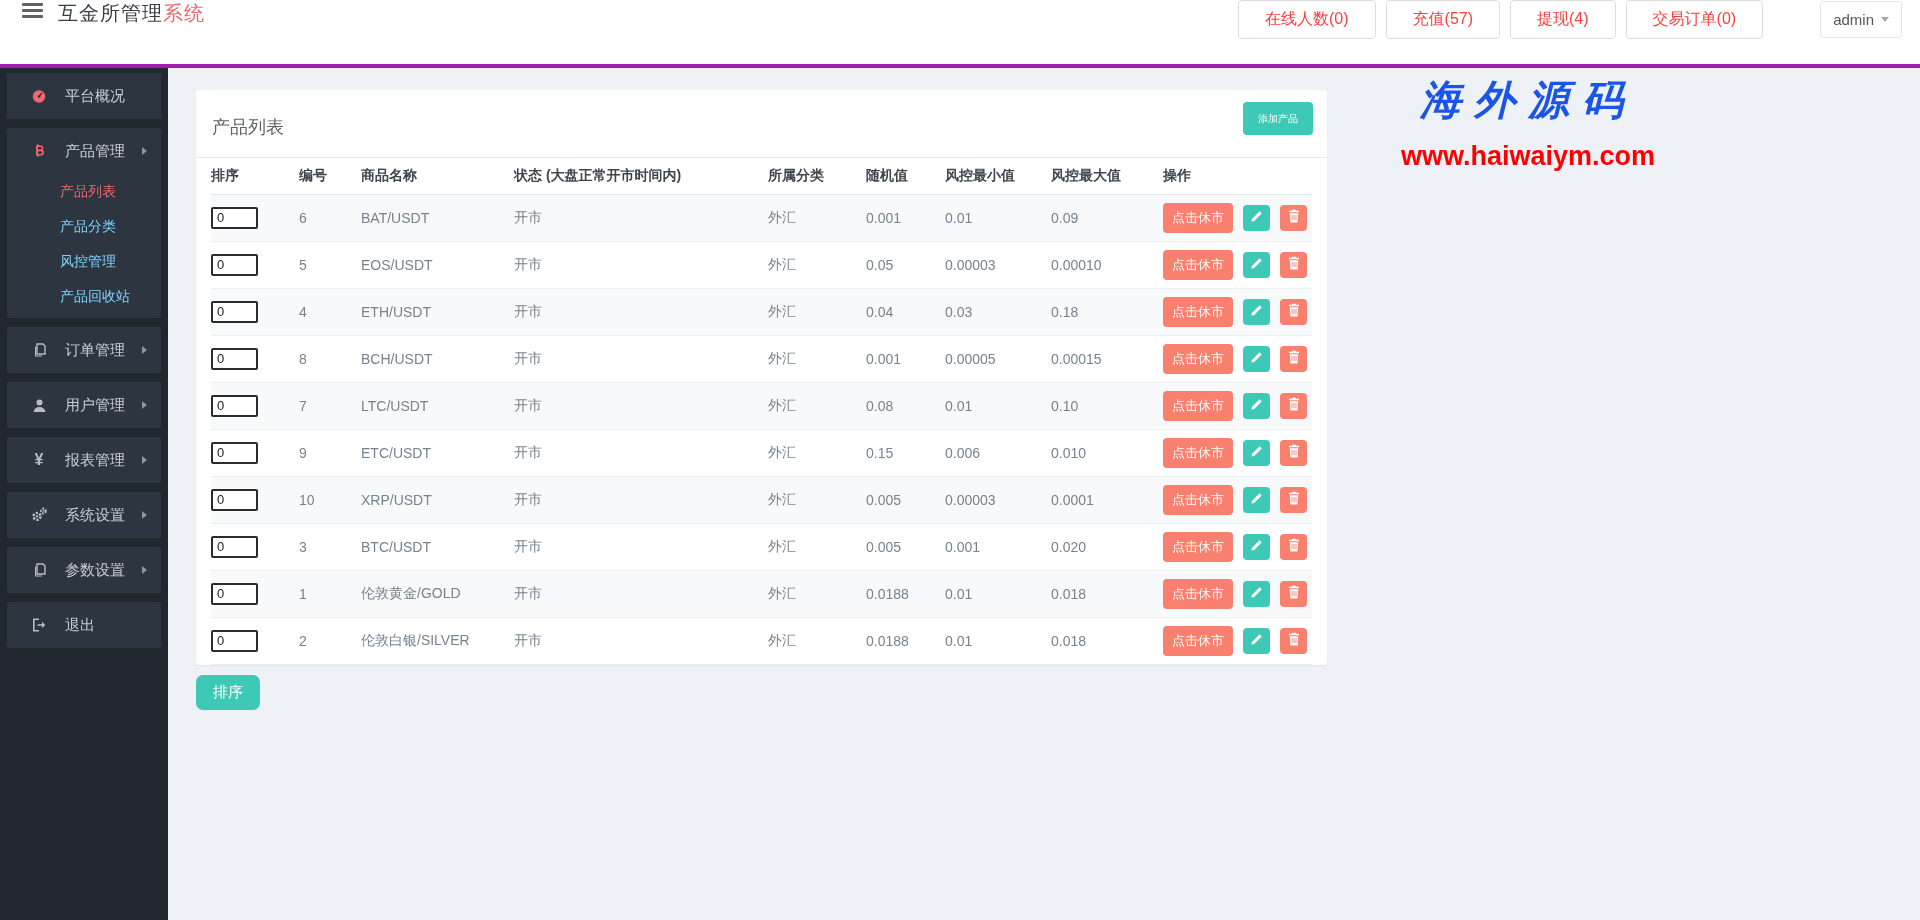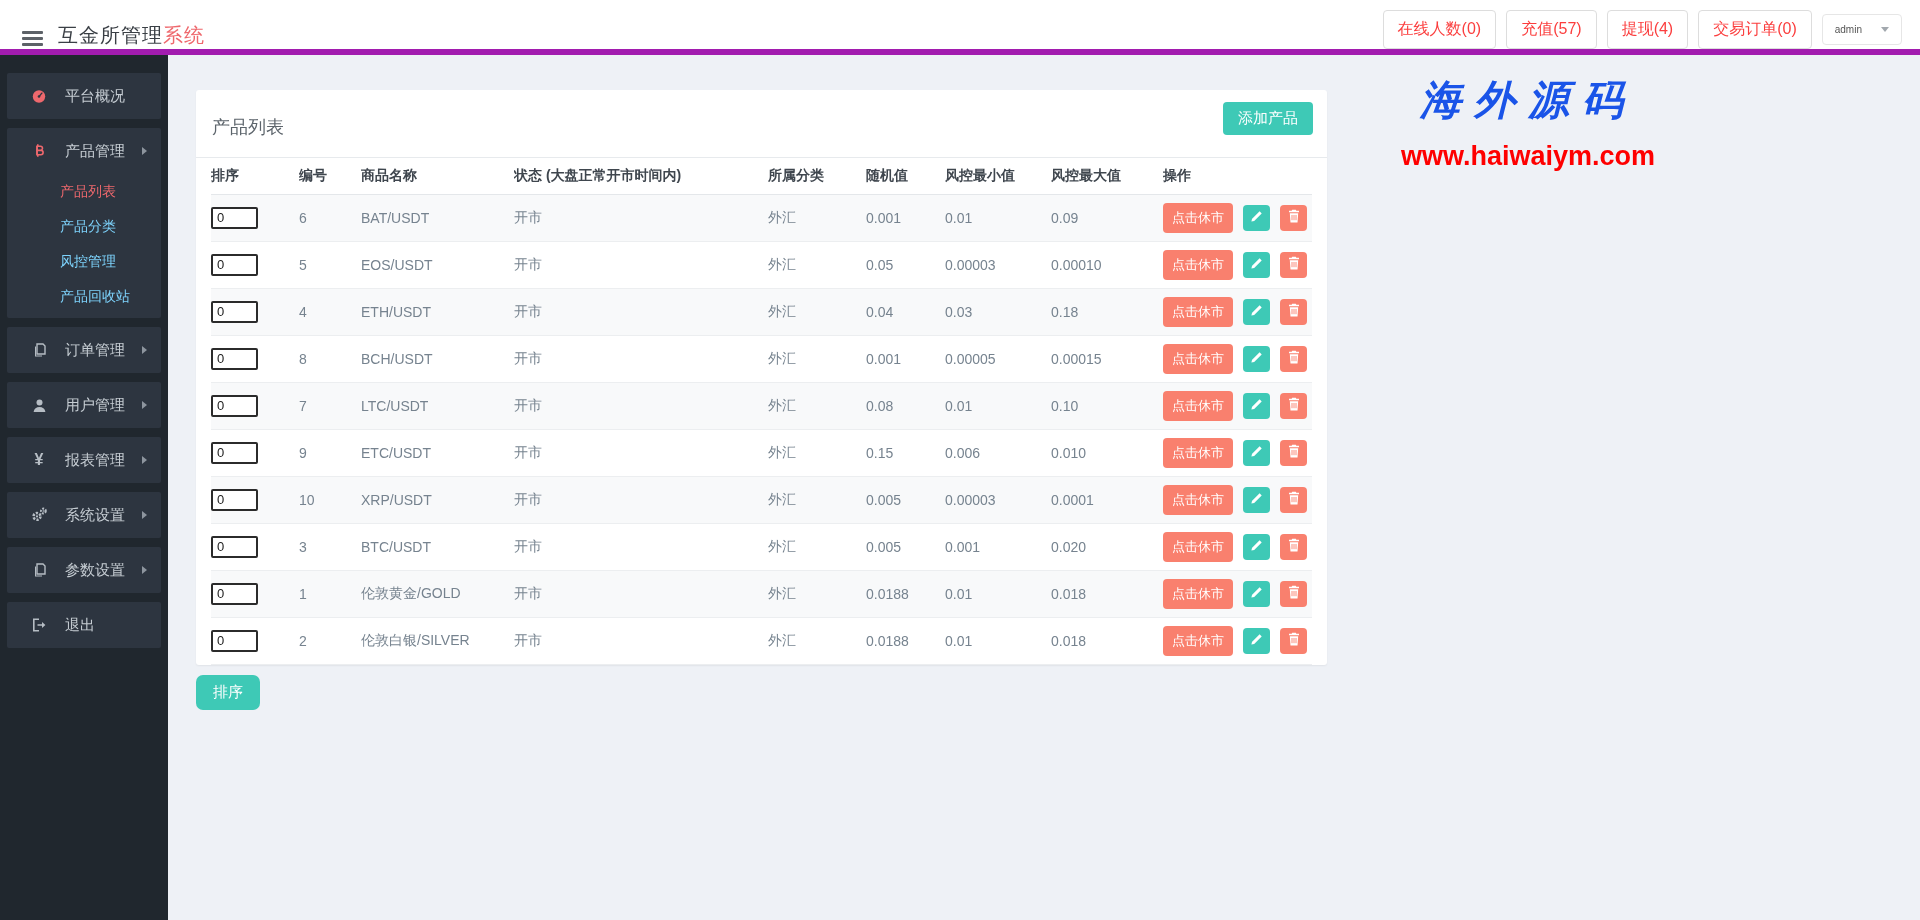--- a/index.html
+++ b/index.html
@@ -3,38 +3,38 @@
 <meta charset="utf-8">
 <style>
   * { box-sizing: border-box; margin: 0; padding: 0; }
   html, body { background: #eef1f6; }
   body {
     width: 1920px; height: 920px; overflow: hidden; position: relative;
     font-family: "Liberation Sans", sans-serif;
   }
   
   .topbar {
-    position: absolute; top: 0; left: 0; width: 1920px; height: 55px;
-    background: #fff; border-bottom: 6px solid #a21caf;
-    display: flex; align-items: flex-end; z-index: 20;
+    position: absolute; top: 0; left: 0; width: 1920px; height: 68px;
+    background: #fff; border-bottom: 4px solid #a21caf;
+    display: flex; align-items: flex-start; z-index: 20;
   }
   .hamburger { margin-left: 22px; width: 21px; cursor: pointer; }
   .hamburger .bar { height: 3px; background: #5d6268; border-radius: 1px; margin: 3px 0; }
   .app-title { margin-left: 15px; font-size: 20px; color: #3a3f45; letter-spacing: 1px; }
   .app-title .accent { color: var(--accent-red, #ee686d); }
   .topbar-right { margin-left: auto; margin-right: 18px; display: flex; align-items: center; gap: 10px; }
   .stat-btn {
     background: #fff; border: 1px solid #ddd; border-radius: 4px;
-    color: var(--red-text, #fb3e3e); font-size: 16px; padding: 8px 14px; cursor: pointer;
+    color: var(--red-text, #fb3e3e); font-size: 16px; padding: 8px 26px; cursor: pointer;
     font-family: "Liberation Sans", sans-serif; white-space: nowrap;
   }
   .admin-btn {
     background: #fff; border: 1px solid #e6e6e6; border-radius: 4px;
-    color: #555; font-size: 10px; padding: 9px 12px; cursor: pointer;
-    display: flex; align-items: center; gap: 19px; font-family: "Liberation Sans", sans-serif;
+    color: #555; font-size: 15px; padding: 9px 12px; cursor: pointer;
+    display: flex; align-items: center; gap: 7px; font-family: "Liberation Sans", sans-serif; margin-left: 47px;
   }
   .caret-down {
     width: 0; height: 0; border-left: 4px solid transparent; border-right: 4px solid transparent;
     border-top: 5px solid #a2a8ae;
   }
   
   .sidebar {
     position: absolute; top: 55px; left: 0; width: 168px; height: 865px;
     background: #20272e; padding-top: 18px;
   }
@@ -61,21 +61,21 @@
   .main { position: absolute; left: 180px; top: 55px; width: 1740px; height: 865px; }
   .card {
     position: absolute; left: 16px; top: 35px; width: 1131px;
     background: #fff; border-radius: 3px; box-shadow: 0 1px 2px rgba(0,0,0,0.06);
   }
   .card-header { position: relative; height: 68px; border-bottom: 1px solid #e7eaed; }
   .card-title { position: absolute; left: 16px; top: 25px; font-size: 18px; color: #5c646b; }
   .add-btn {
     position: absolute; right: 14px; top: 12px; height: 33px; padding: 0 15px;
     background: var(--teal, #3ec9b6); color: #fff; border: none; border-radius: 4px;
-    font-size: 15px; cursor: pointer; font-family: "Liberation Sans", sans-serif;
+    font-size: 10px; cursor: pointer; font-family: "Liberation Sans", sans-serif;
   }
   table.products { margin: 0 15px; width: 1101px; border-collapse: collapse; table-layout: fixed; }
   table.products thead th {
     text-align: left; font-size: 14px; font-weight: bold; color: #3f464e;
     height: 36px; border-bottom: 1px solid #e4e7ea; padding: 0 4px 0 0;
     overflow: hidden; white-space: nowrap;
   }
   table.products tbody tr { height: 46px; border-bottom: 1px solid #eceef0; }
   table.products tbody tr:nth-child(odd) { background: #f8f9fa; }
   table.products td {

